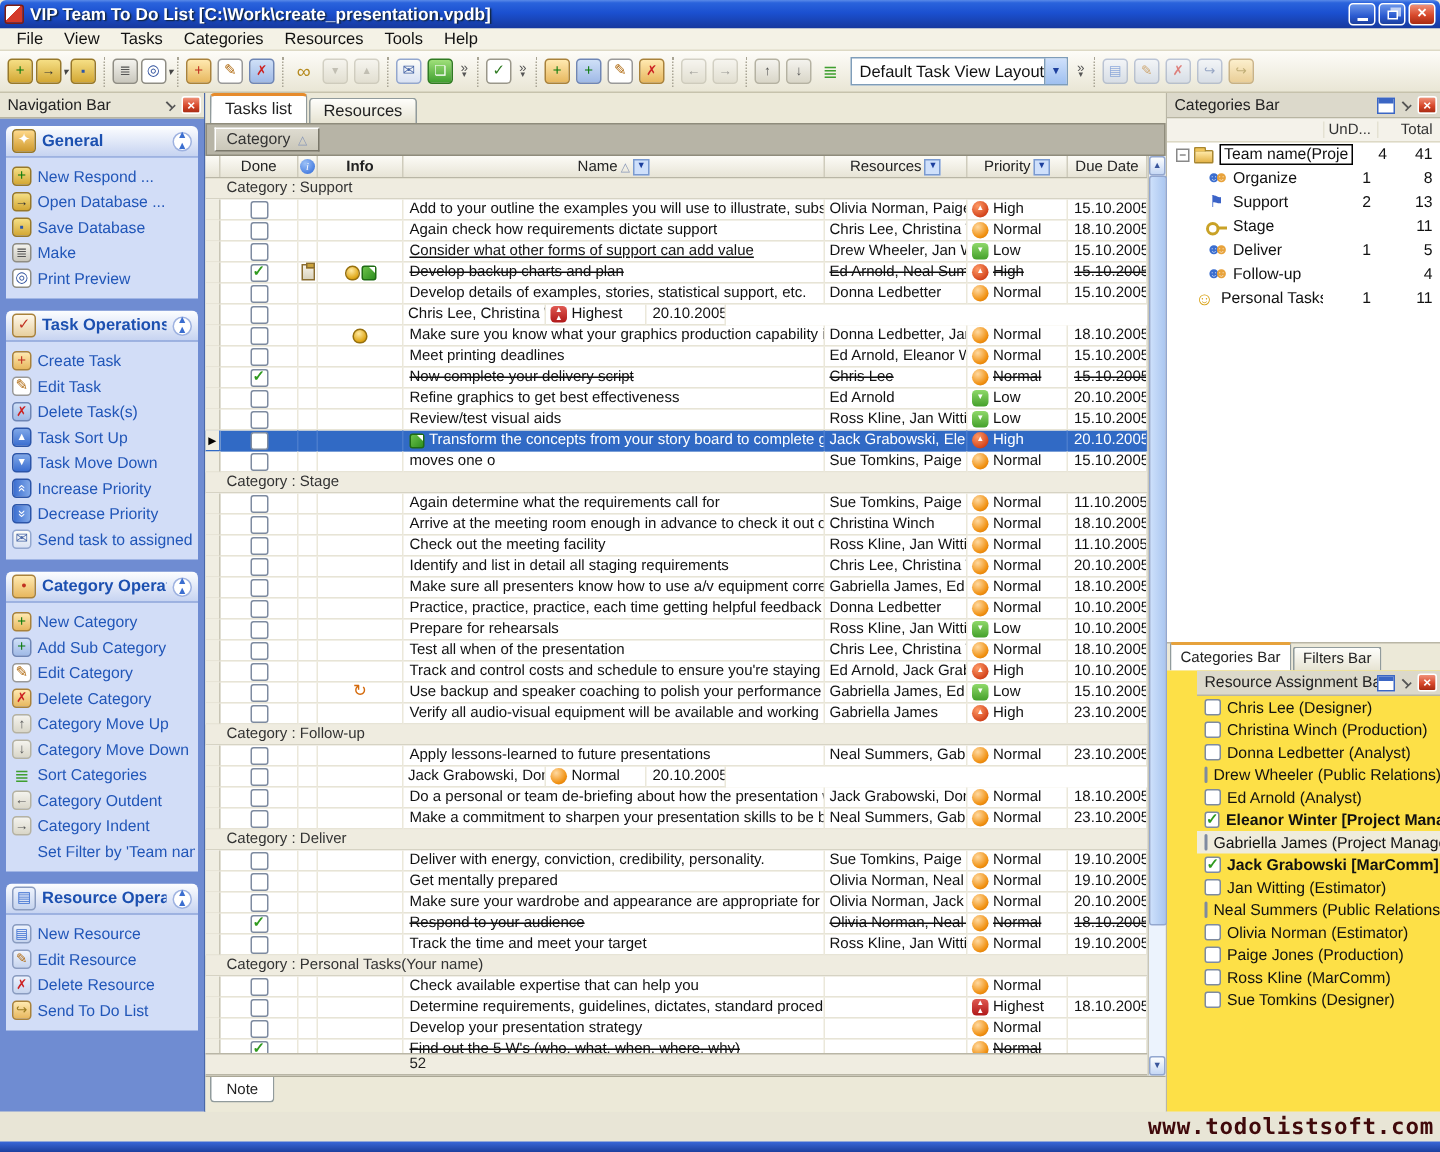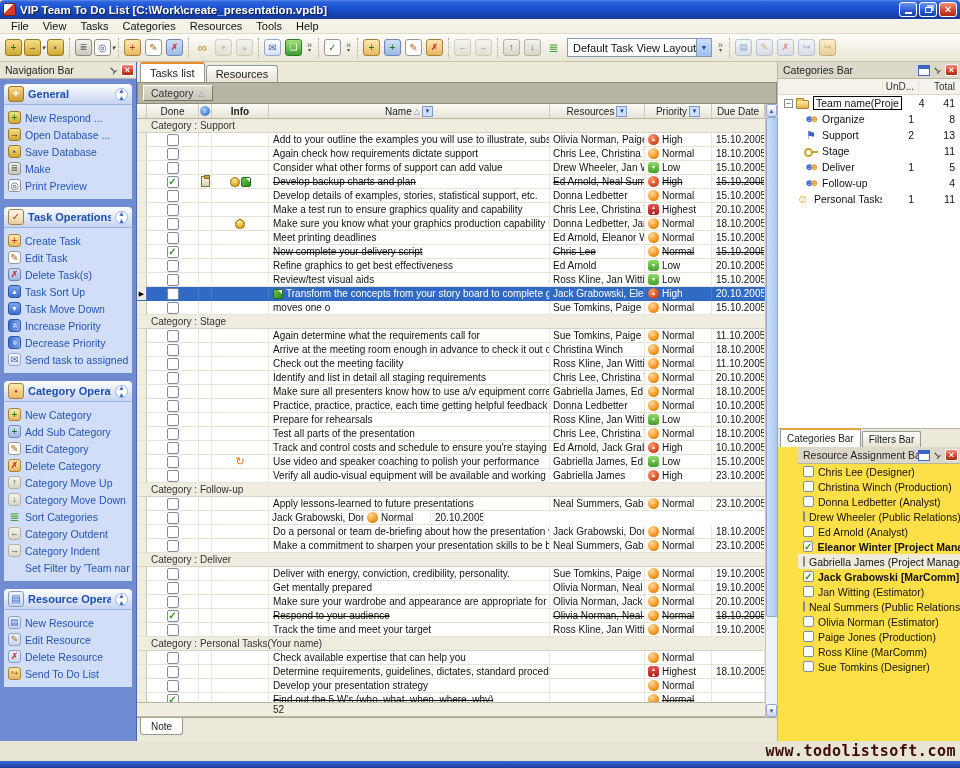--- a/index.html
+++ b/index.html
@@ -534,21 +534,21 @@
               <span>18.10.2005</span>
             </span>
           </div>
           <div class="trow">
             <span class="tc gut" style="width: 10px;"></span>
             <span class="tc cdone" style="width: 52px;">
               <span class="cb"></span>
             </span>
             <span class="tc cinfo" style="width: 13px;"></span>
             <span class="tc cinfo" style="width: 57px;"></span>
-            <span class="tc cname" style="width: 281px;">
+            <span class="tc cname" style="width: 281px; text-decoration: underline;">
               <span>Consider what other forms of support can add value</span>
             </span>
             <span class="tc cres" style="width: 95px;">
               <span>Drew Wheeler, Jan Witting</span>
             </span>
             <span class="tc cpri" style="width: 67px;">
               <span class="pb p-low">
                 <i>▾</i>
               </span>
               <span>Low</span>
@@ -606,23 +606,20 @@
               <span>15.10.2005</span>
             </span>
           </div>
           <div class="trow">
             <span class="tc gut" style="width: 10px;"></span>
             <span class="tc cdone" style="width: 52px;">
               <span class="cb"></span>
             </span>
             <span class="tc cinfo" style="width: 13px;"></span>
             <span class="tc cinfo" style="width: 57px;"></span>
-            <span class="tc cname" style="width: 281px;">
-              <span>Make a test run to ensure graphics quality and capability</span>
-            </span>
             <span class="tc cres" style="width: 95px;">
               <span>Chris Lee, Christina Winch</span>
             </span>
             <span class="tc cpri" style="width: 67px;">
               <span class="pb p-highest">
                 <i>▴</i>
                 <i>▴</i>
               </span>
               <span>Highest</span>
             </span>
@@ -937,21 +934,21 @@
             </span>
           </div>
           <div class="trow">
             <span class="tc gut" style="width: 10px;"></span>
             <span class="tc cdone" style="width: 52px;">
               <span class="cb"></span>
             </span>
             <span class="tc cinfo" style="width: 13px;"></span>
             <span class="tc cinfo" style="width: 57px;"></span>
             <span class="tc cname" style="width: 281px;">
-              <span>Test all parts of the presentation</span>
+              <span>Test all when of the presentation</span>
             </span>
             <span class="tc cres" style="width: 95px;">
               <span>Chris Lee, Christina Winch</span>
             </span>
             <span class="tc cpri" style="width: 67px;">
               <span class="pb p-normal"></span>
               <span>Normal</span>
             </span>
             <span class="tc cdue" style="width: 53px;">
               <span>18.10.2005</span>
@@ -983,21 +980,21 @@
           <div class="trow">
             <span class="tc gut" style="width: 10px;"></span>
             <span class="tc cdone" style="width: 52px;">
               <span class="cb"></span>
             </span>
             <span class="tc cinfo" style="width: 13px;"></span>
             <span class="tc cinfo" style="width: 57px;">
               <span class="mi" style="color: rgb(212, 105, 10); width: 15px; height: 15px; font-size: 11px;">↻</span>
             </span>
             <span class="tc cname" style="width: 281px;">
-              <span>Use video and speaker coaching to polish your performance</span>
+              <span>Use backup and speaker coaching to polish your performance</span>
             </span>
             <span class="tc cres" style="width: 95px;">
               <span>Gabriella James, Ed Arnold</span>
             </span>
             <span class="tc cpri" style="width: 67px;">
               <span class="pb p-low">
                 <i>▾</i>
               </span>
               <span>Low</span>
             </span>

